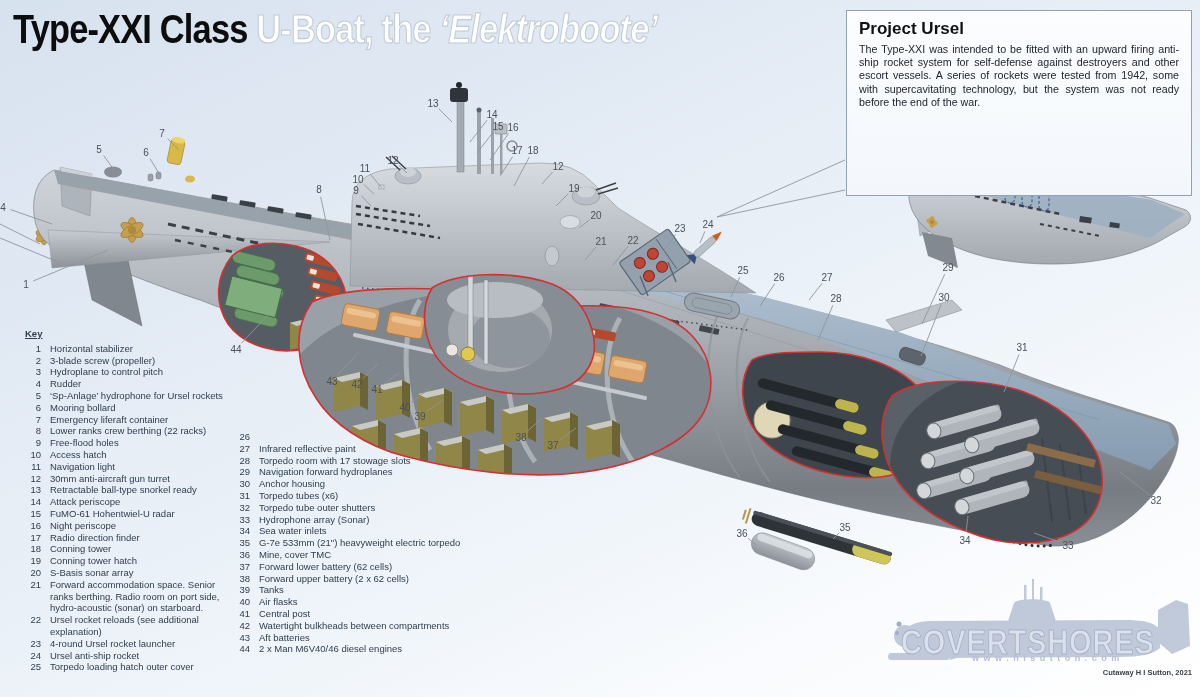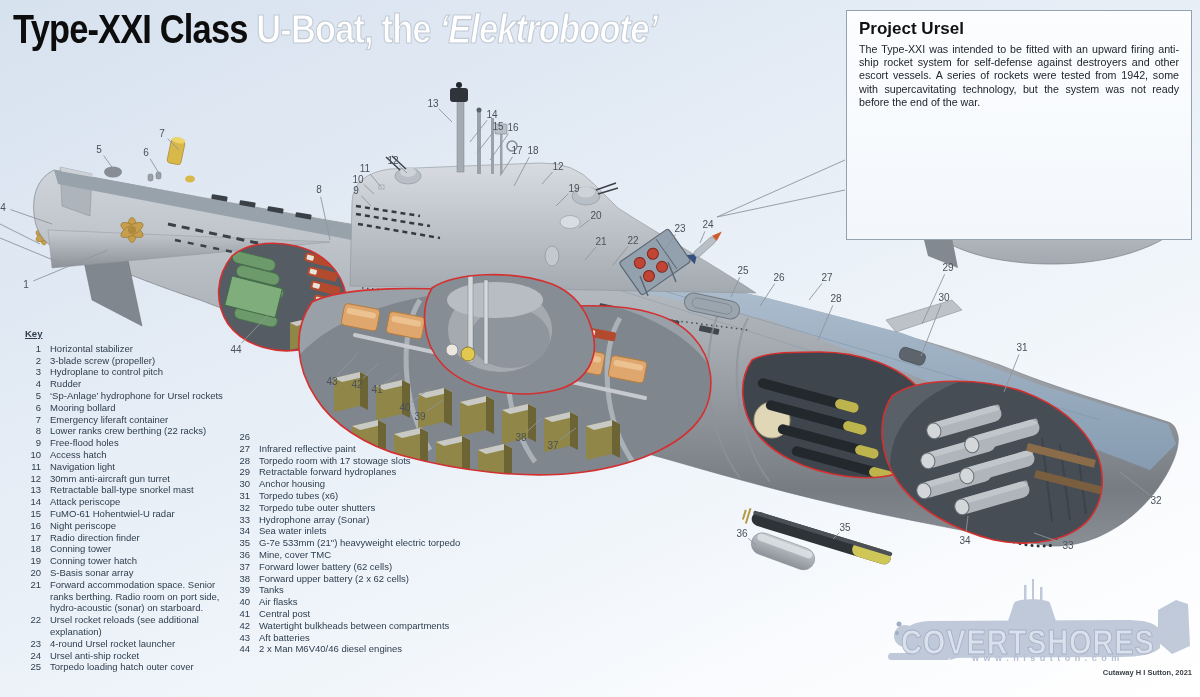--- a/index.html
+++ b/index.html
@@ -7,21 +7,21 @@
         font-family:"Liberation Sans",sans-serif;
         background:linear-gradient(155deg,#d7e2ef 0%,#e2eaf4 30%,#edf3f9 58%,#fbfcfe 85%,#ffffff 100%);}
   svg{position:absolute;left:0;top:0;}
   
   #title{position:absolute;left:13px;top:6px;white-space:nowrap;font-weight:bold;
          font-size:41px;letter-spacing:-1px;transform:scaleX(.84);transform-origin:left top;}
   #title .t-black{color:#0d0d0d;}
   #title .t-outline{color:#ffffff;-webkit-text-stroke:1.2px #c3cbd4;text-shadow:0 0 1px #cdd4dc;}
   #title .t-italic{font-style:italic;}
   
-  #project-box{position:absolute;left:846px;top:10px;width:346px;height:230px;box-sizing:border-box;
+  #project-box{position:absolute;left:846px;top:10px;width:346px;height:186px;box-sizing:border-box;
                border:1px solid #92a2b0;background:linear-gradient(#fcfdff,#f3f7fb);padding:8px 12px 6px 12px;}
   #project-box h2{margin:0 0 4px 0;font-size:17px;color:#111;}
   #project-box p{margin:0 0 13px 0;font-size:10.7px;line-height:13.2px;color:#20262e;text-align:justify;}
   
   .key-col{position:absolute;font-size:9.5px;line-height:11.8px;color:#2e3d4d;}
   #key-col1{left:25px;top:328px;width:212px;}
   #key-col2{left:232px;top:431px;width:230px;}
   #key-col1 h3{margin:0 0 3px 0;font-size:9.5px;font-weight:bold;text-decoration:underline;}
   .key-row{display:flex;}
   .key-row .kn{width:16px;text-align:right;margin-right:9px;flex:none;}
@@ -448,21 +448,21 @@
         <div class="key-row">
           <span class="kn">11</span>
           <span class="kl">Navigation light</span>
         </div>
         <div class="key-row">
           <span class="kn">12</span>
           <span class="kl">30mm anti-aircraft gun turret</span>
         </div>
         <div class="key-row">
           <span class="kn">13</span>
-          <span class="kl">Retractable ball-type snorkel mast</span>
+          <span class="kl">Retractable ball-type snorkel ready</span>
         </div>
         <div class="key-row">
           <span class="kn">14</span>
           <span class="kl">Attack periscope</span>
         </div>
         <div class="key-row">
           <span class="kn">15</span>
           <span class="kl">FuMO-61 Hohentwiel-U radar</span>
         </div>
         <div class="key-row">
@@ -515,21 +515,21 @@
         <div class="key-row">
           <span class="kn">27</span>
           <span class="kl">Infrared reflective paint</span>
         </div>
         <div class="key-row">
           <span class="kn">28</span>
           <span class="kl">Torpedo room with 17 stowage slots</span>
         </div>
         <div class="key-row">
           <span class="kn">29</span>
-          <span class="kl">Retractable forward hydroplanes</span>
+          <span class="kl">Navigation forward hydroplanes</span>
         </div>
         <div class="key-row">
           <span class="kn">30</span>
           <span class="kl">Anchor housing</span>
         </div>
         <div class="key-row">
           <span class="kn">31</span>
           <span class="kl">Torpedo tubes (x6)</span>
         </div>
         <div class="key-row">

